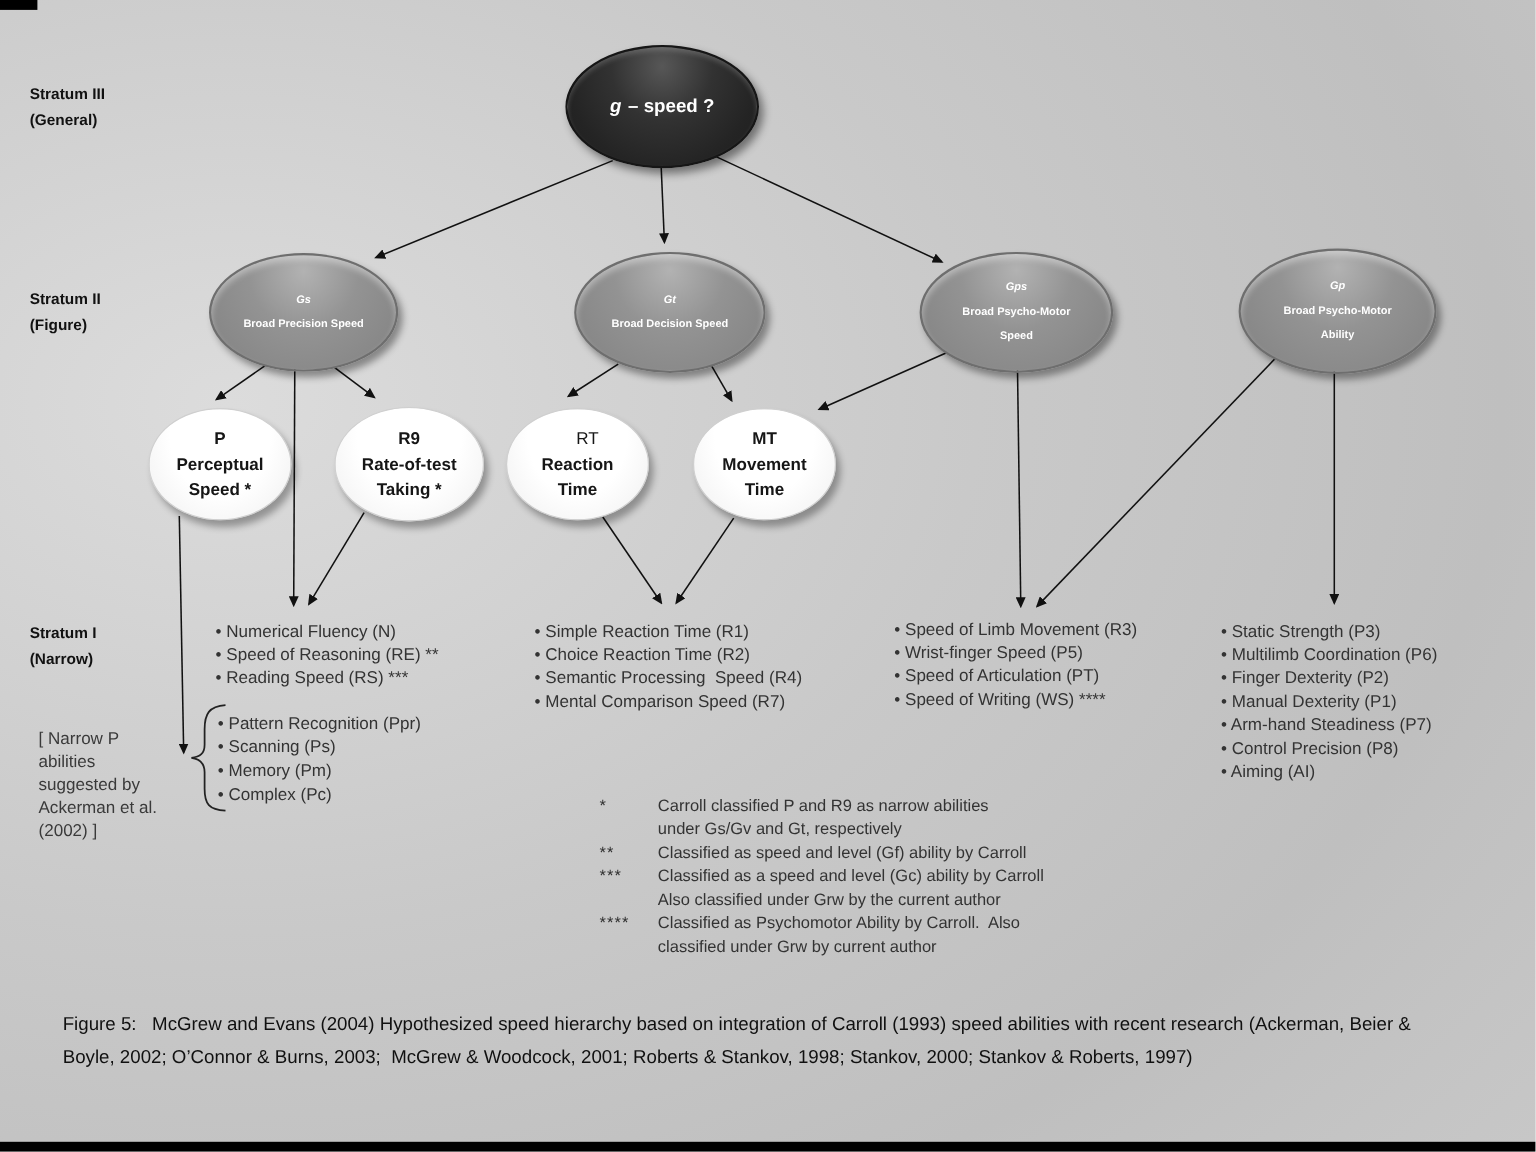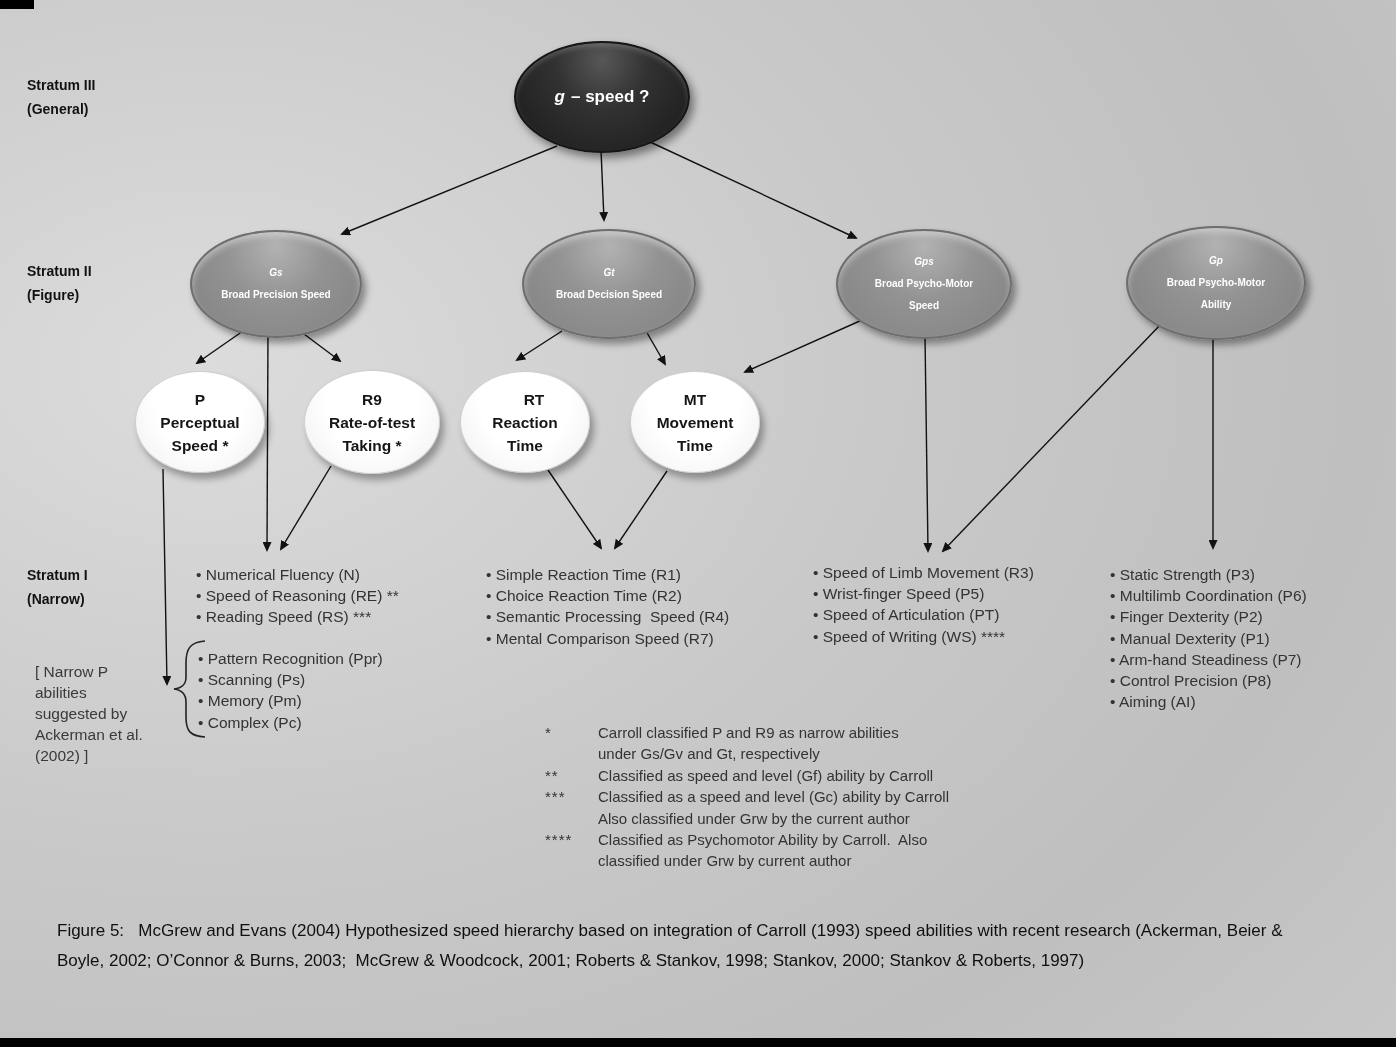--- a/index.html
+++ b/index.html
@@ -124,21 +124,21 @@
 
   <div class="node node-narrow" style="left:135px;top:371px;width:128px;height:100px;">
     <div class="code" style="font-style:normal;font-weight:bold;">P</div>
     <div class="name" style="width:96px;">Perceptual Speed *</div>
   </div>
   <div class="node node-narrow" style="left:304px;top:370px;width:134px;height:102px;">
     <div class="code" style="font-style:normal;font-weight:bold;">R9</div>
     <div class="name" style="width:110px;">Rate-of-test Taking *</div>
   </div>
   <div class="node node-narrow" style="left:460px;top:371px;width:128px;height:100px;">
-    <div class="code" style="font-style:normal;font-weight:bold;padding-left:18px;">RT</div>
+    <div class="code" style="font-style:normal;font-weight:normal;padding-left:18px;">RT</div>
     <div class="name" style="width:90px;">Reaction Time</div>
   </div>
   <div class="node node-narrow" style="left:630px;top:371px;width:128px;height:100px;">
     <div class="code" style="font-style:normal;font-weight:bold;text-align:center;">MT</div>
     <div class="name" style="width:96px;">Movement Time</div>
   </div>
 
   <div class="abs ability-list" style="left:196px;top:564px;">
       <div class="li">Numerical Fluency (N)</div>
       <div class="li">Speed of Reasoning (RE) **</div>

